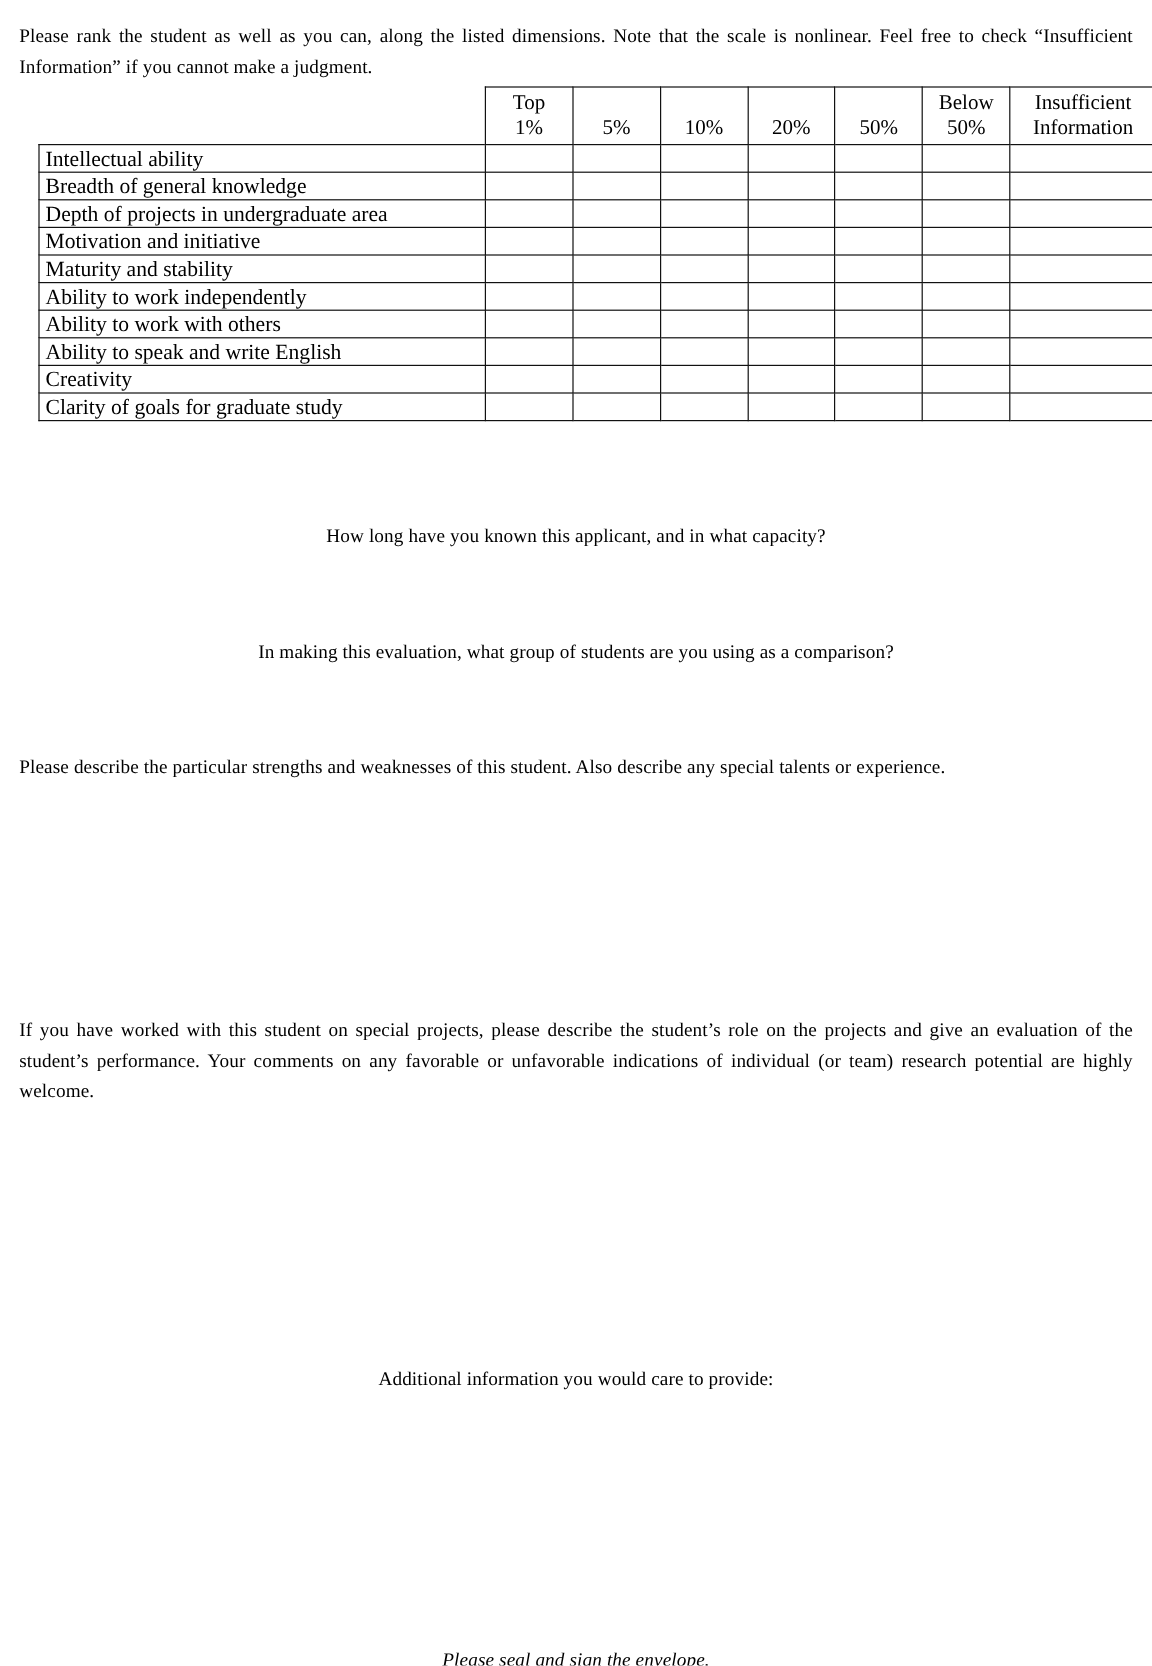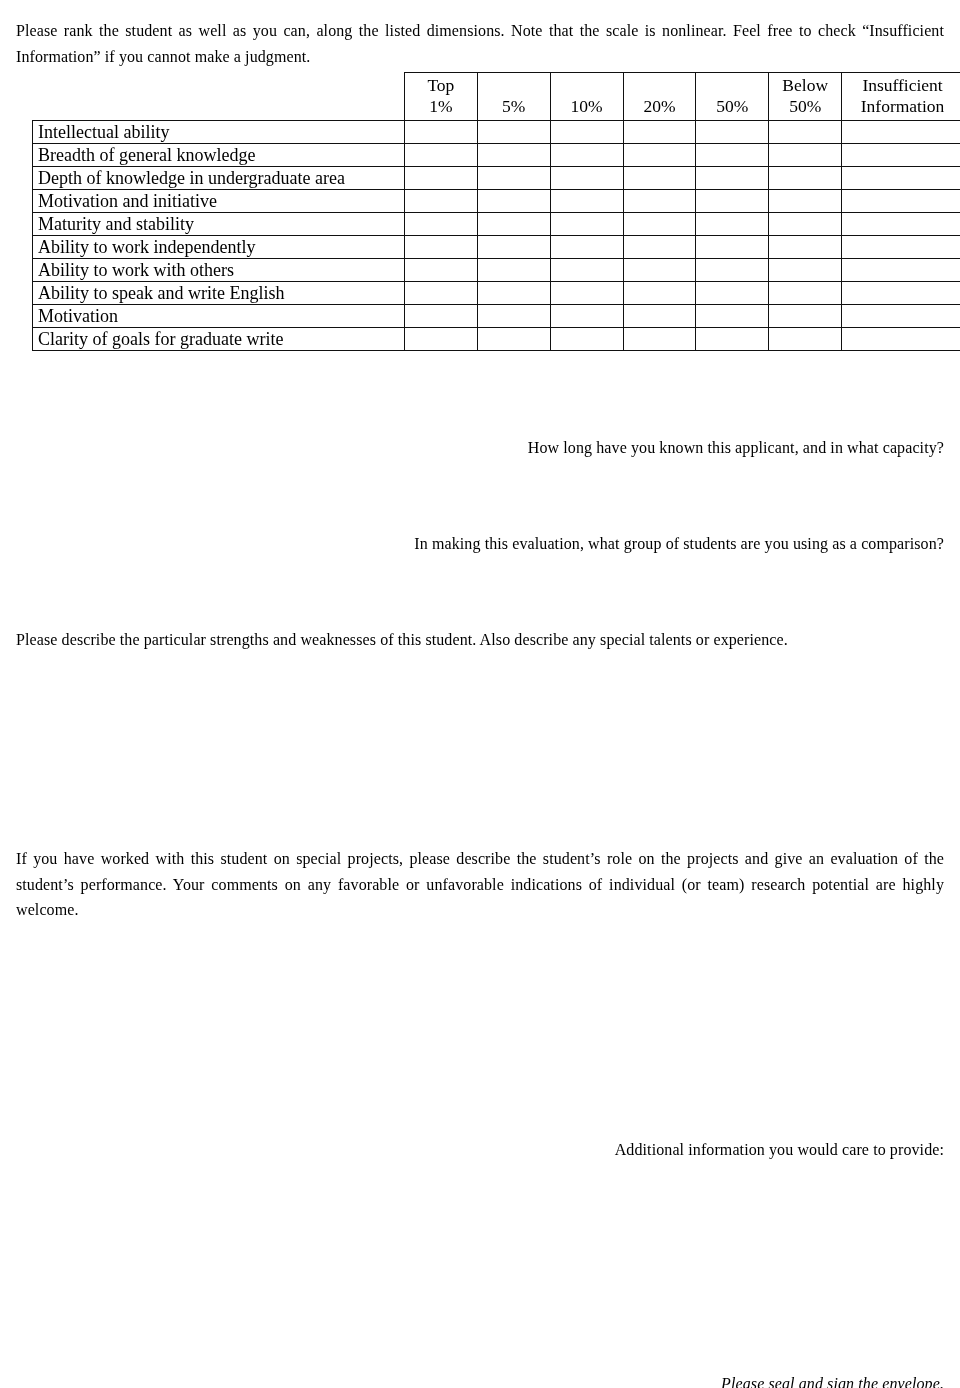--- a/index.html
+++ b/index.html
@@ -29,21 +29,21 @@
   .para {
     position: absolute;
     left: 16px;
     right: 16px;
     font-size: 16px;
     line-height: 25.5px;
     text-align: justify;
     text-justify: inter-word;
     letter-spacing: 0.1px;
   }
-  .para.nojustify { text-align: right; }
+  .para.nojustify { text-align: center; }
   .para.italic { font-style: italic; }
 
   
   .rating-table-wrap {
     position: absolute;
     left: 8px;
     top: 72px;
     width: 932px;
     margin-left: 24px;
   }
@@ -158,21 +158,21 @@
           <td class="row-label">Breadth of general knowledge</td>
           <td class="cb"></td>
           <td class="cb"></td>
           <td class="cb"></td>
           <td class="cb"></td>
           <td class="cb"></td>
           <td class="cb"></td>
           <td class="cb"></td>
         </tr>
         <tr>
-          <td class="row-label">Depth of knowledge in undergraduate area</td>
+          <td class="row-label">Depth of projects in undergraduate area</td>
           <td class="cb"></td>
           <td class="cb"></td>
           <td class="cb"></td>
           <td class="cb"></td>
           <td class="cb"></td>
           <td class="cb"></td>
           <td class="cb"></td>
         </tr>
         <tr>
           <td class="row-label">Motivation and initiative</td>
@@ -218,31 +218,31 @@
           <td class="row-label">Ability to speak and write English</td>
           <td class="cb"></td>
           <td class="cb"></td>
           <td class="cb"></td>
           <td class="cb"></td>
           <td class="cb"></td>
           <td class="cb"></td>
           <td class="cb"></td>
         </tr>
         <tr>
-          <td class="row-label">Motivation</td>
-          <td class="cb"></td>
-          <td class="cb"></td>
-          <td class="cb"></td>
-          <td class="cb"></td>
-          <td class="cb"></td>
-          <td class="cb"></td>
-          <td class="cb"></td>
-        </tr>
-        <tr>
-          <td class="row-label">Clarity of goals for graduate write</td>
+          <td class="row-label">Creativity</td>
+          <td class="cb"></td>
+          <td class="cb"></td>
+          <td class="cb"></td>
+          <td class="cb"></td>
+          <td class="cb"></td>
+          <td class="cb"></td>
+          <td class="cb"></td>
+        </tr>
+        <tr>
+          <td class="row-label">Clarity of goals for graduate study</td>
           <td class="cb"></td>
           <td class="cb"></td>
           <td class="cb"></td>
           <td class="cb"></td>
           <td class="cb"></td>
           <td class="cb"></td>
           <td class="cb"></td>
         </tr>
       </tbody>
     </table>

